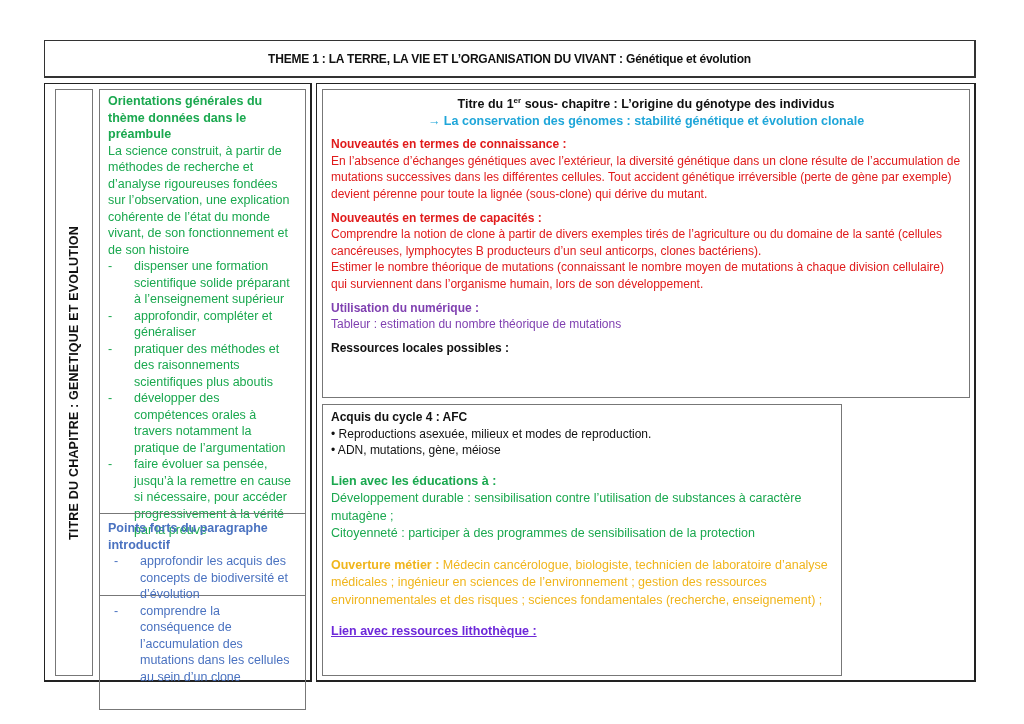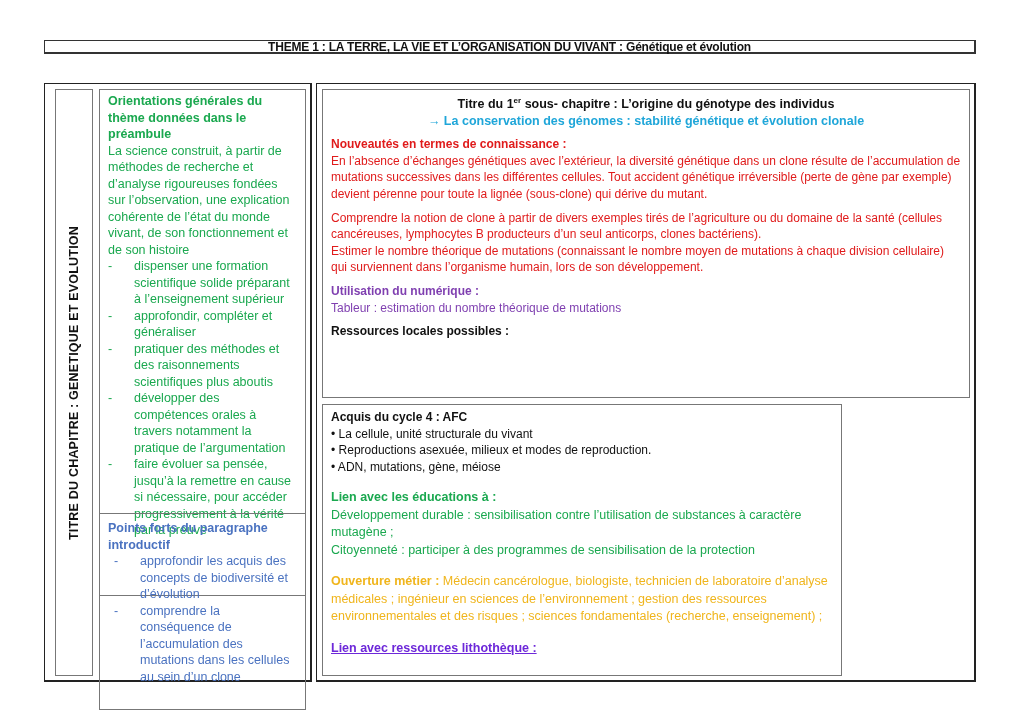--- a/index.html
+++ b/index.html
@@ -3,21 +3,21 @@
 <meta charset="utf-8">
 <style>
   html, body { margin: 0; padding: 0; background: #ffffff; }
   body {
     width: 1024px; height: 724px; position: relative; overflow: hidden;
     font-family: "Liberation Sans Narrow", "Liberation Sans", sans-serif;
     color: #111;
   }
   .abs { position: absolute; box-sizing: border-box; }
   .theme-bar {
-    left: 44px; top: 40px; width: 932px; height: 14px;
+    left: 44px; top: 40px; width: 932px; height: 38px;
     border: 1.5px solid #333; border-bottom-width: 2px; border-right-width: 2px;
     display: flex; align-items: center; justify-content: center;
     font-weight: bold; font-size: 12px; letter-spacing: -0.2px;
   }
   .frame { border: 1.5px solid #222; border-bottom-width: 2px; border-right-width: 2px; }
   .inner { border: 1px solid #777; }
   .left-frame { left: 44px; top: 83px; width: 268px; height: 599px; }
   .right-frame { left: 316px; top: 83px; width: 660px; height: 599px; }
   .chapter-col { left: 55px; top: 89px; width: 38px; height: 587px; }
   .chapter-title {
@@ -85,35 +85,35 @@
     <span>Titre du 1</span><sup>er</sup><span> sous- chapitre : L’origine du génotype des individus</span>
   </div>
   <div class="center hd cyan" style="font-size:12.5px">→ La conservation des génomes : stabilité génétique et évolution clonale</div>
 
   <div class="red sect">
     <div class="hd">Nouveautés en termes de connaissance :</div>
     <div>En l’absence d’échanges génétiques avec l’extérieur, la diversité génétique dans un clone résulte de l’accumulation de mutations successives dans les différentes cellules. Tout accident génétique irréversible (perte de gène par exemple) devient pérenne pour toute la lignée (sous-clone) qui dérive du mutant.</div>
   </div>
 
   <div class="red sect">
+    <div class="hd">Nouveautés en termes de capacités :</div>
     <div>Comprendre la notion de clone à partir de divers exemples tirés de l’agriculture ou du domaine de la santé (cellules cancéreuses, lymphocytes B producteurs d’un seul anticorps, clones bactériens).</div>
     <div>Estimer le nombre théorique de mutations (connaissant le nombre moyen de mutations à chaque division cellulaire) qui surviennent dans l’organisme humain, lors de son développement.</div>
   </div>
 
   <div class="purple sect">
     <div class="hd">Utilisation du numérique :</div>
     <div>Tableur : estimation du nombre théorique de mutations</div>
   </div>
 
   <div class="sect hd">Ressources locales possibles :</div>
 </div>
 
 <div class="abs inner acq-box rt">
   <div class="hd">Acquis du cycle 4 : AFC</div>
-  <div>• La cellule, unité structurale du vivant</div>
   <div>• Reproductions asexuée, milieux et modes de reproduction.</div>
   <div>• ADN, mutations, gène, méiose</div>
 
   <div class="green" style="margin-top:14px; font-size:12.5px; line-height:17.5px">
     <div class="hd">Lien avec les éducations à :</div>
     <div>Développement durable : sensibilisation contre l’utilisation de substances à caractère mutagène ;</div>
     <div>Citoyenneté : participer à des programmes de sensibilisation de la protection</div>
   </div>
 
   <div class="gold" style="margin-top:14px; font-size:12.5px; line-height:17.5px">

